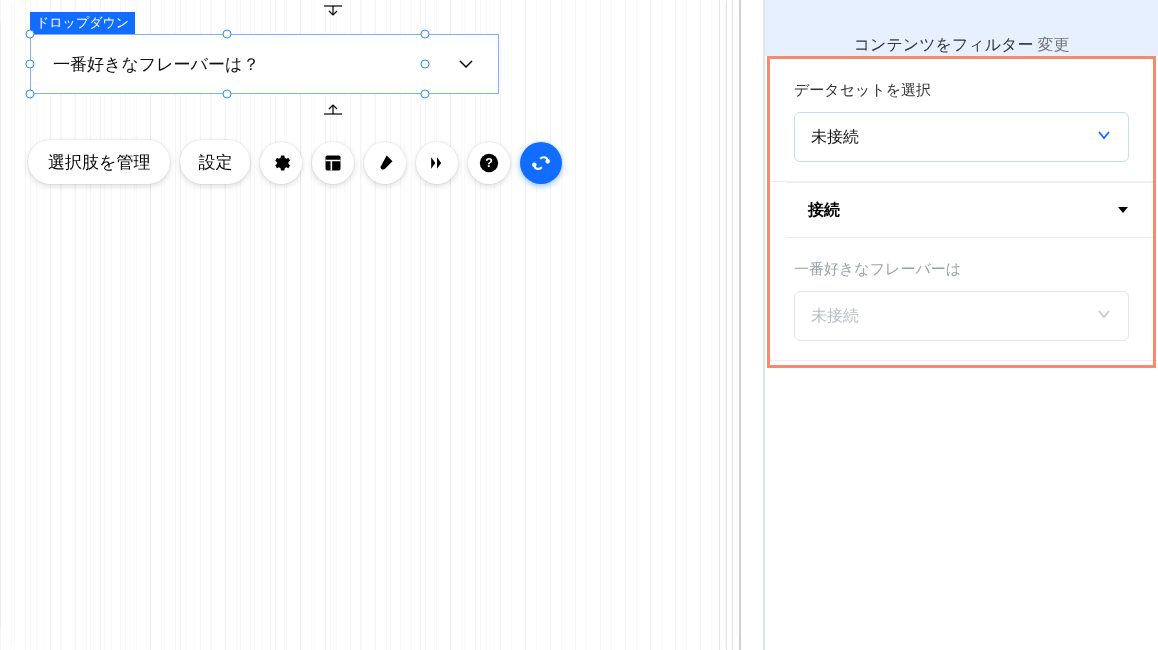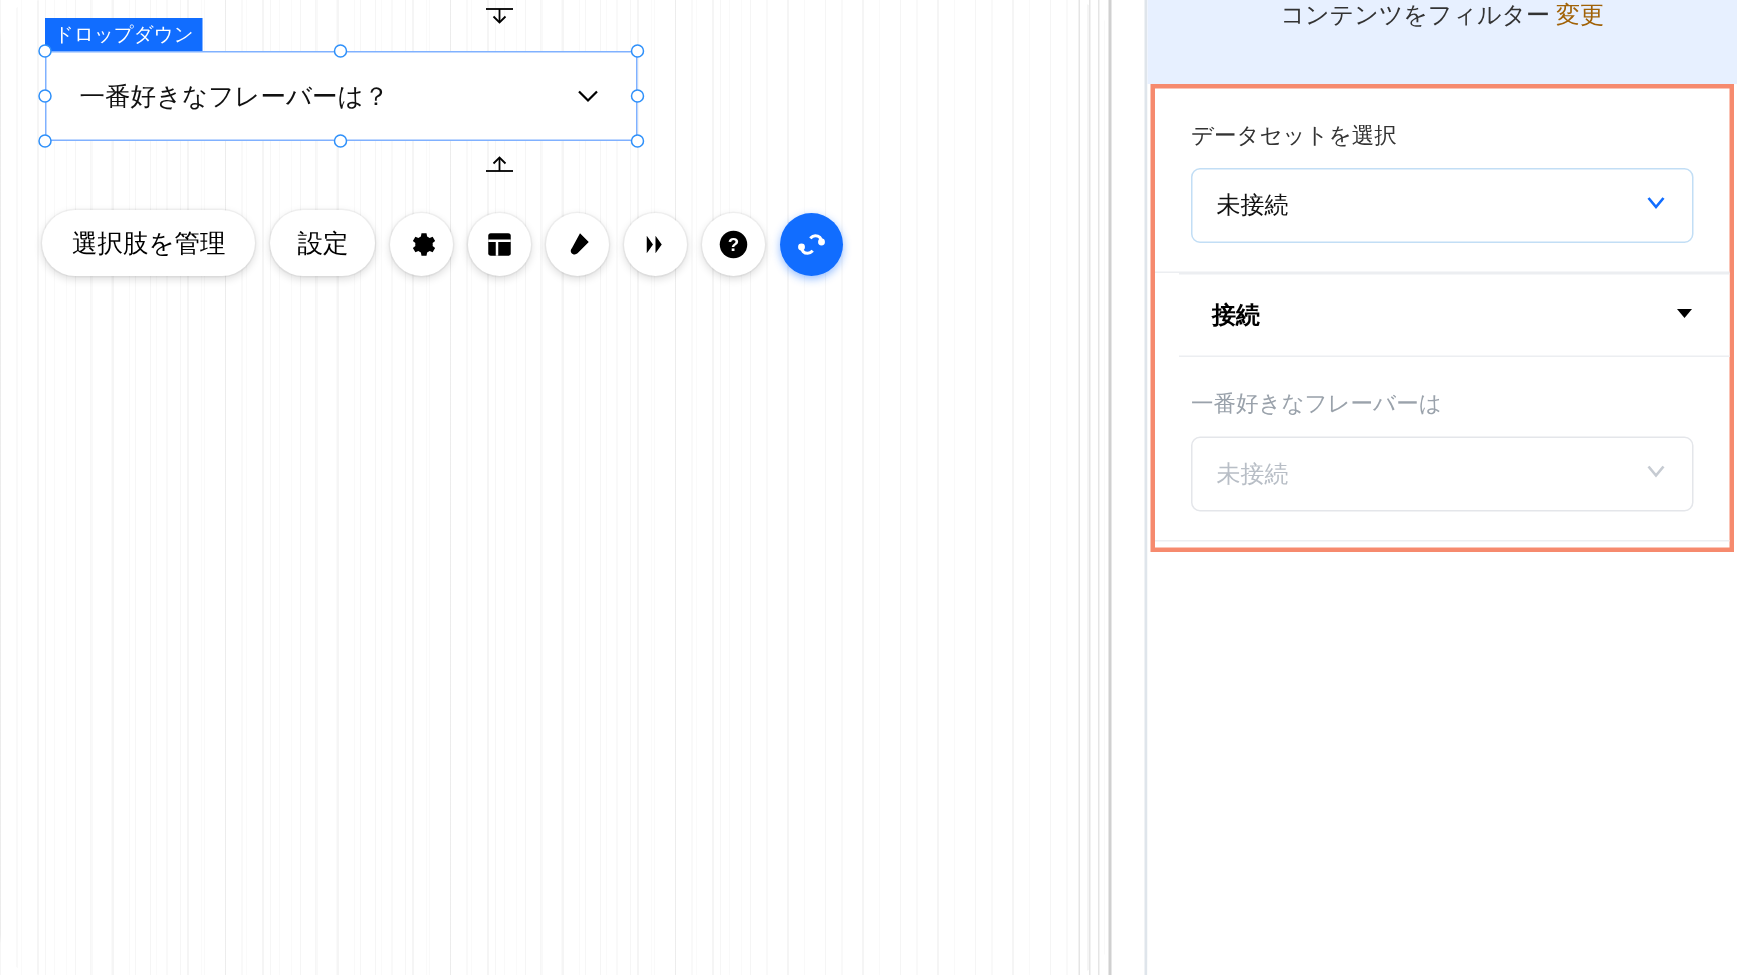--- a/index.html
+++ b/index.html
@@ -55,21 +55,21 @@
     background:#116dff;
     color:#fff;
     font-size:13px;
     padding:2px 6px;
     line-height:18px;
     white-space:nowrap;
   }
   .dropdown-box {
     position:absolute;
     left:30px; top:34px;
-    width:395px; height:60px;
+    width:469px; height:60px;
     background:#fff;
     border:1.5px solid #80b1ff;
     display:flex;
     align-items:center;
     justify-content:space-between;
     padding:0 22px 0 22px;
   }
   .dropdown-box .txt {
     font-size:17px;
     color:#111;
@@ -151,28 +151,28 @@
     white-space:nowrap;
   }
   .side-header .actions{
     display:flex; align-items:center; gap:20px;
   }
   .side-header .actions svg{stroke:#333;}
   .banner {
     background:#e7f0ff;
     height:56px;
     display:flex;
-    align-items:flex-start;
+    align-items:flex-end;
     justify-content:center;
     gap:4px;
     font-size:16px;
     color:#333;
   }
   .banner .link{
-    color:#a16207;
+    color:#737373;
     cursor:pointer;
   }
   .section-header {
     height:56px;
     display:flex;
     align-items:center;
     justify-content:space-between;
     padding:0 26px;
     border-bottom:1px solid #eceef1;
     font-size:16px;

